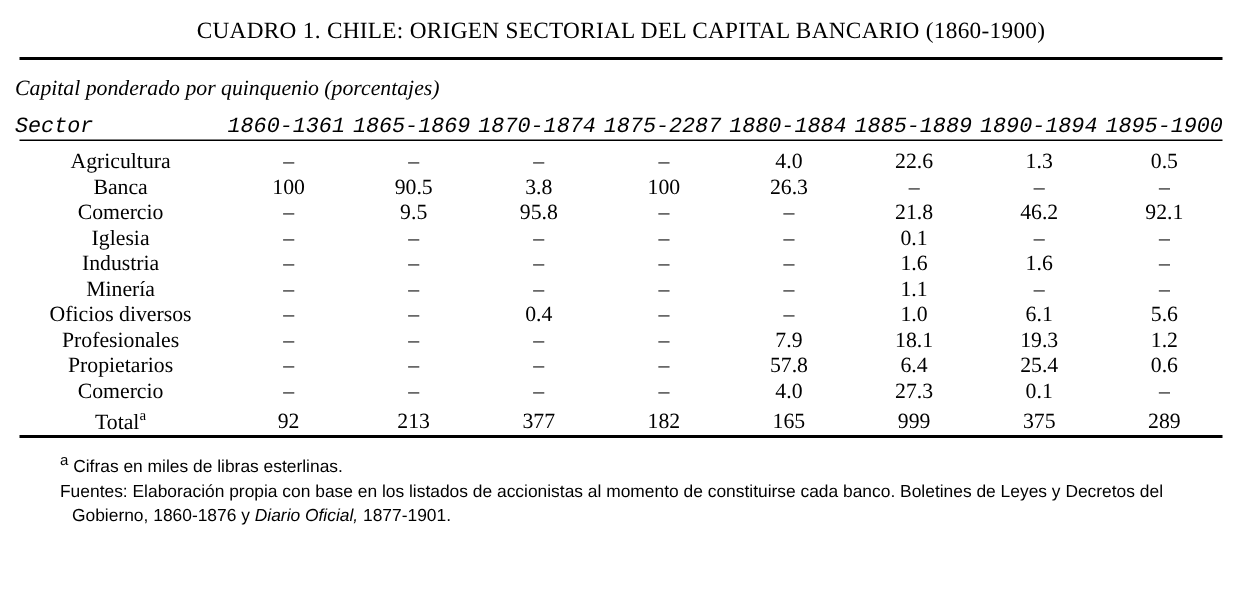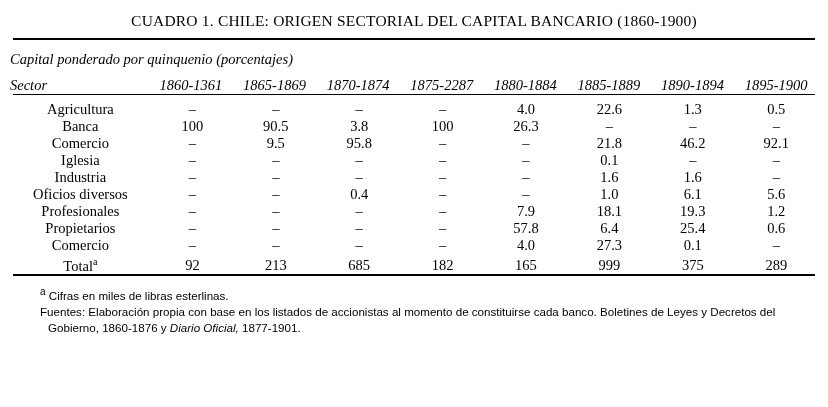--- a/index.html
+++ b/index.html
@@ -54,20 +54,21 @@
   }
   table.grid th, table.grid td {
     padding: 0;
     vertical-align: bottom;
   }
   thead th {
     font-style: italic;
     font-weight: normal;
     padding-bottom: 7px;
     padding-top: 6px;
+    font-family: Liberation Mono, monospace;
   }
   th.sector-head {
     text-align: left;
     padding-left: 8px;
     width: 142px;
   }
   th.period-head {
     text-align: center;
     width: 85px;
   }
@@ -207,20 +208,31 @@
         <td class="val">–</td>
         <td class="val">–</td>
         <td class="val">–</td>
         <td class="val">–</td>
         <td class="val">–</td>
         <td class="val">1.6</td>
         <td class="val">1.6</td>
         <td class="val">–</td>
       </tr>
 
+      <tr>
+        <td class="sector">Minería</td>
+        <td class="val">–</td>
+        <td class="val">–</td>
+        <td class="val">–</td>
+        <td class="val">–</td>
+        <td class="val">–</td>
+        <td class="val">1.1</td>
+        <td class="val">–</td>
+        <td class="val">–</td>
+      </tr>
 
       <tr>
         <td class="sector">Oficios diversos</td>
         <td class="val">–</td>
         <td class="val">–</td>
         <td class="val">0.4</td>
         <td class="val">–</td>
         <td class="val">–</td>
         <td class="val">1.0</td>
         <td class="val">6.1</td>
@@ -260,21 +272,21 @@
         <td class="val">4.0</td>
         <td class="val">27.3</td>
         <td class="val">0.1</td>
         <td class="val">–</td>
       </tr>
 
       <tr class="total">
         <td class="sector"><span>Total</span><span class="sup">a</span></td>
         <td class="val">92</td>
         <td class="val">213</td>
-        <td class="val">685</td>
+        <td class="val">377</td>
         <td class="val">182</td>
         <td class="val">165</td>
         <td class="val">999</td>
         <td class="val">375</td>
         <td class="val">289</td>
       </tr>
     </tbody>
   </table>
 
   <div class="rule-bottom"></div>

